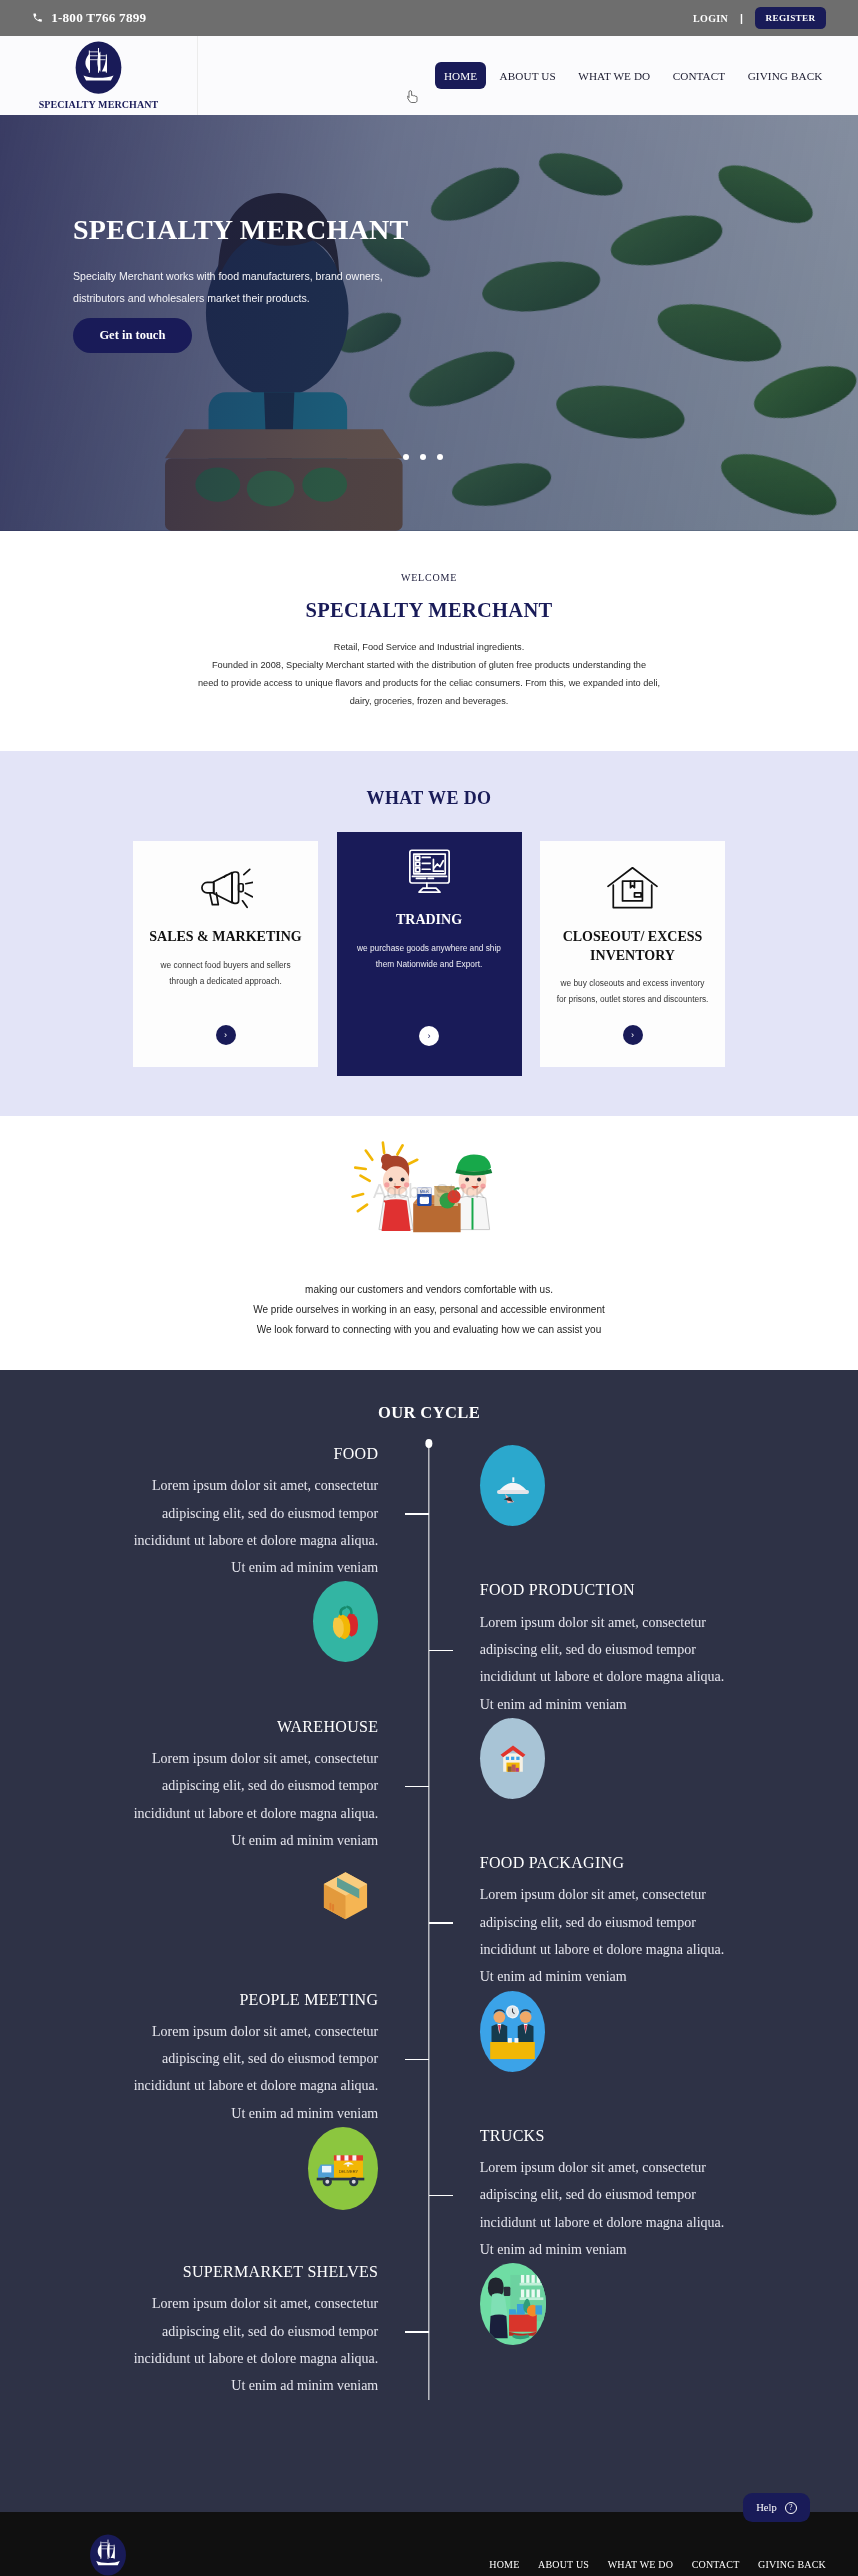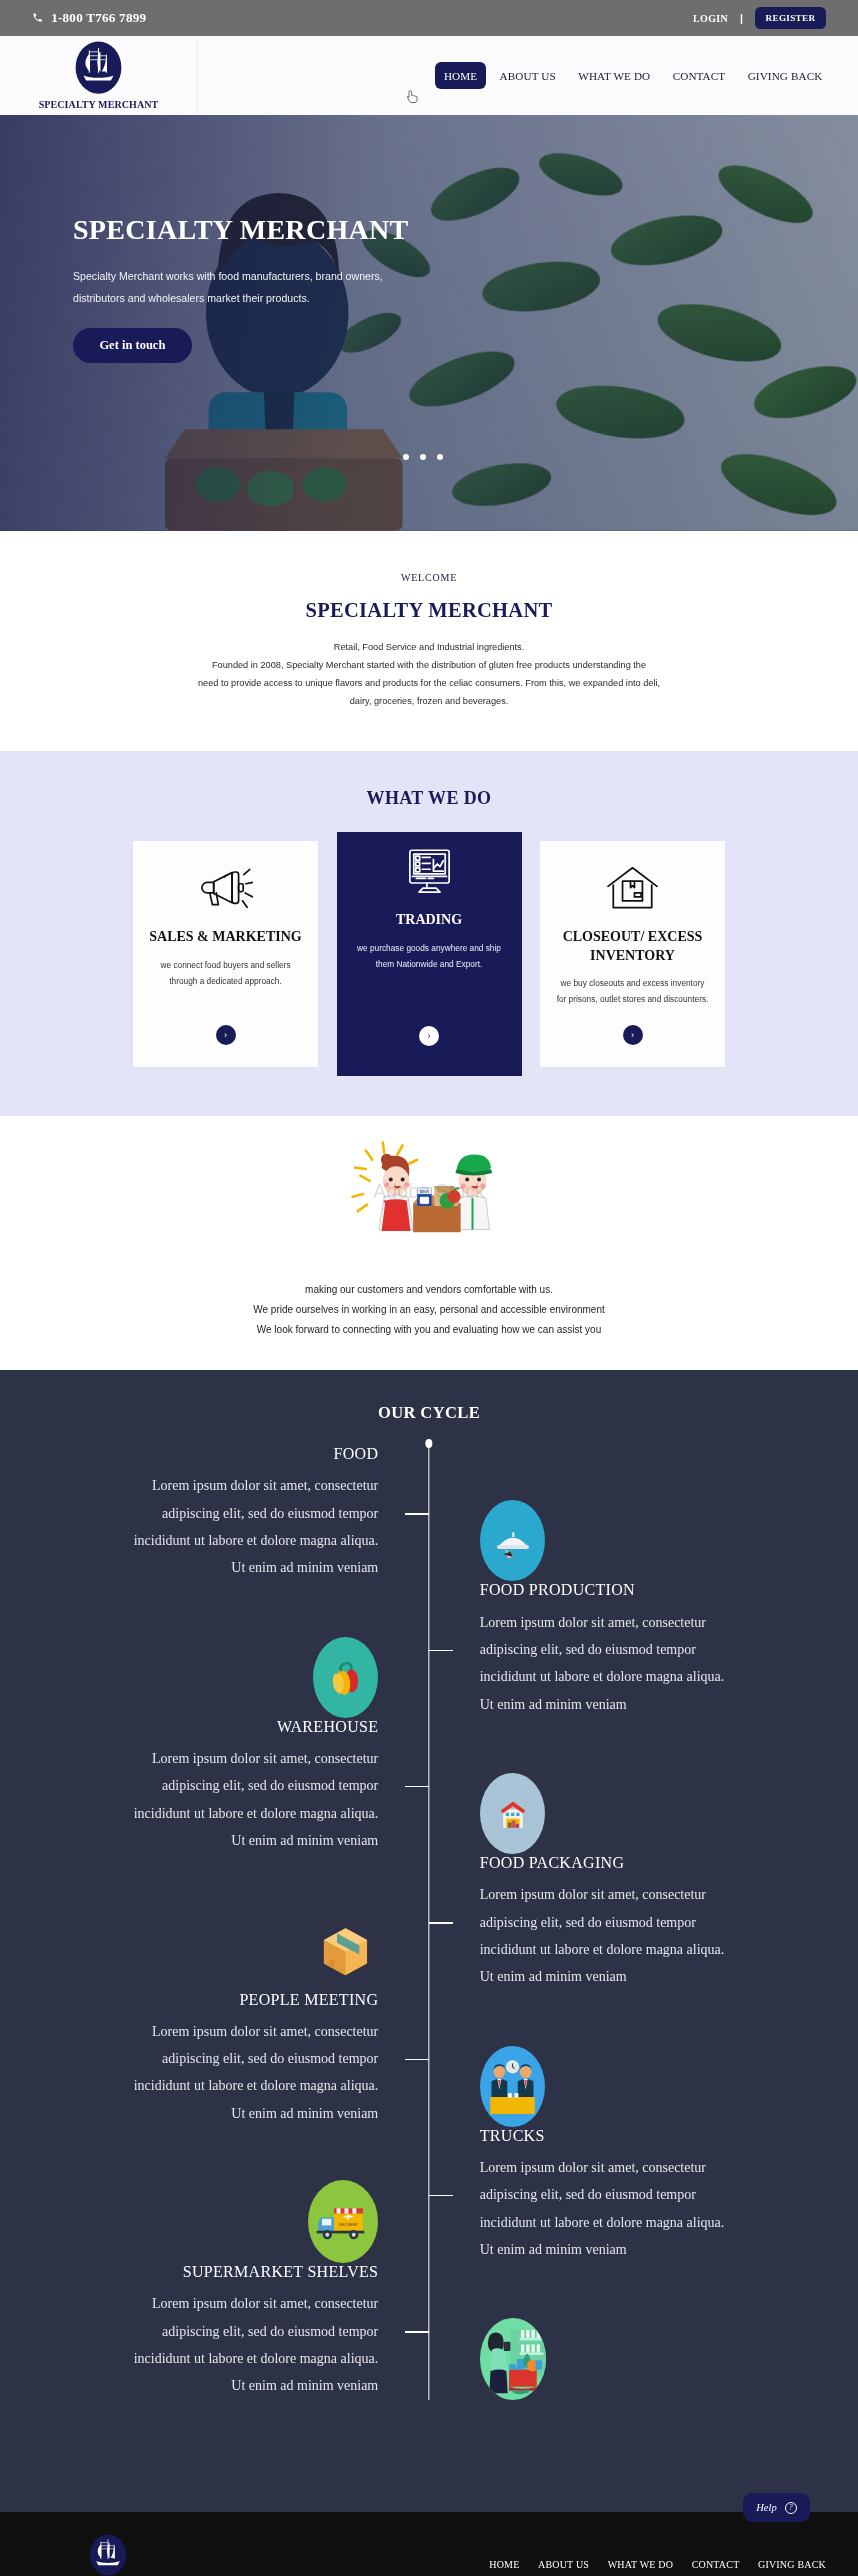--- a/index.html
+++ b/index.html
@@ -134,21 +134,21 @@
     font-size: 28px;
     color: #fff;
     letter-spacing: 0.3px;
     margin-bottom: 20px;
   }
   .hero-sub {
     color: #f3f3f7;
     font-size: 10.6px;
     line-height: 2.05;
     max-width: 317px;
-    margin-bottom: 19px;
+    margin-bottom: 9px;
   }
   .btn-getintouch {
     background: #191b58;
     color: #fff;
     border: none;
     border-radius: 18.5px;
     padding: 10px 26.4px;
     font-family: "Liberation Serif", serif;
     font-weight: bold;
     font-size: 12.5px;
@@ -289,21 +289,21 @@
     width: 1.3px; background: #fff; transform: translateX(-50%);
   }
   .spine-cap {
     position: absolute;
     left: 50%; top: -6px;
     width: 7.3px; height: 9.2px; border-radius: 50%;
     background: #fff; transform: translateX(-50%);
   }
   .row {
     display: flex;
-    align-items: flex-end;
+    align-items: flex-start;
     position: relative;
     min-height: 119px;
     gap: 6px;
   }
   .row .side { width: 50%; position: relative; }
   .row .side.text { padding: 0 48px; }
   .row.left .side.text { text-align: right; }
   .row.right .side.text { text-align: left; }
   .row .side.art { display: flex; align-items: center; }
   .row.left .side.art { justify-content: flex-start; padding-left: 48px; }
@@ -340,21 +340,20 @@
     background: #191b58;
     color: #fff;
     border: none;
     border-radius: 9.2px;
     padding: 8.6px 13.2px;
     display: flex; align-items: center; gap: 8px;
     font-family: "Liberation Serif", serif;
     font-size: 10.6px;
     cursor: pointer;
     z-index: 5;
-    font-style: italic;
   }
   .help-q {
     width: 12px; height: 12px; border-radius: 50%;
     border: 1px solid #fff;
     display: flex; align-items: center; justify-content: center;
     font-size: 7.3px;
   }
 
   
   .footer {

